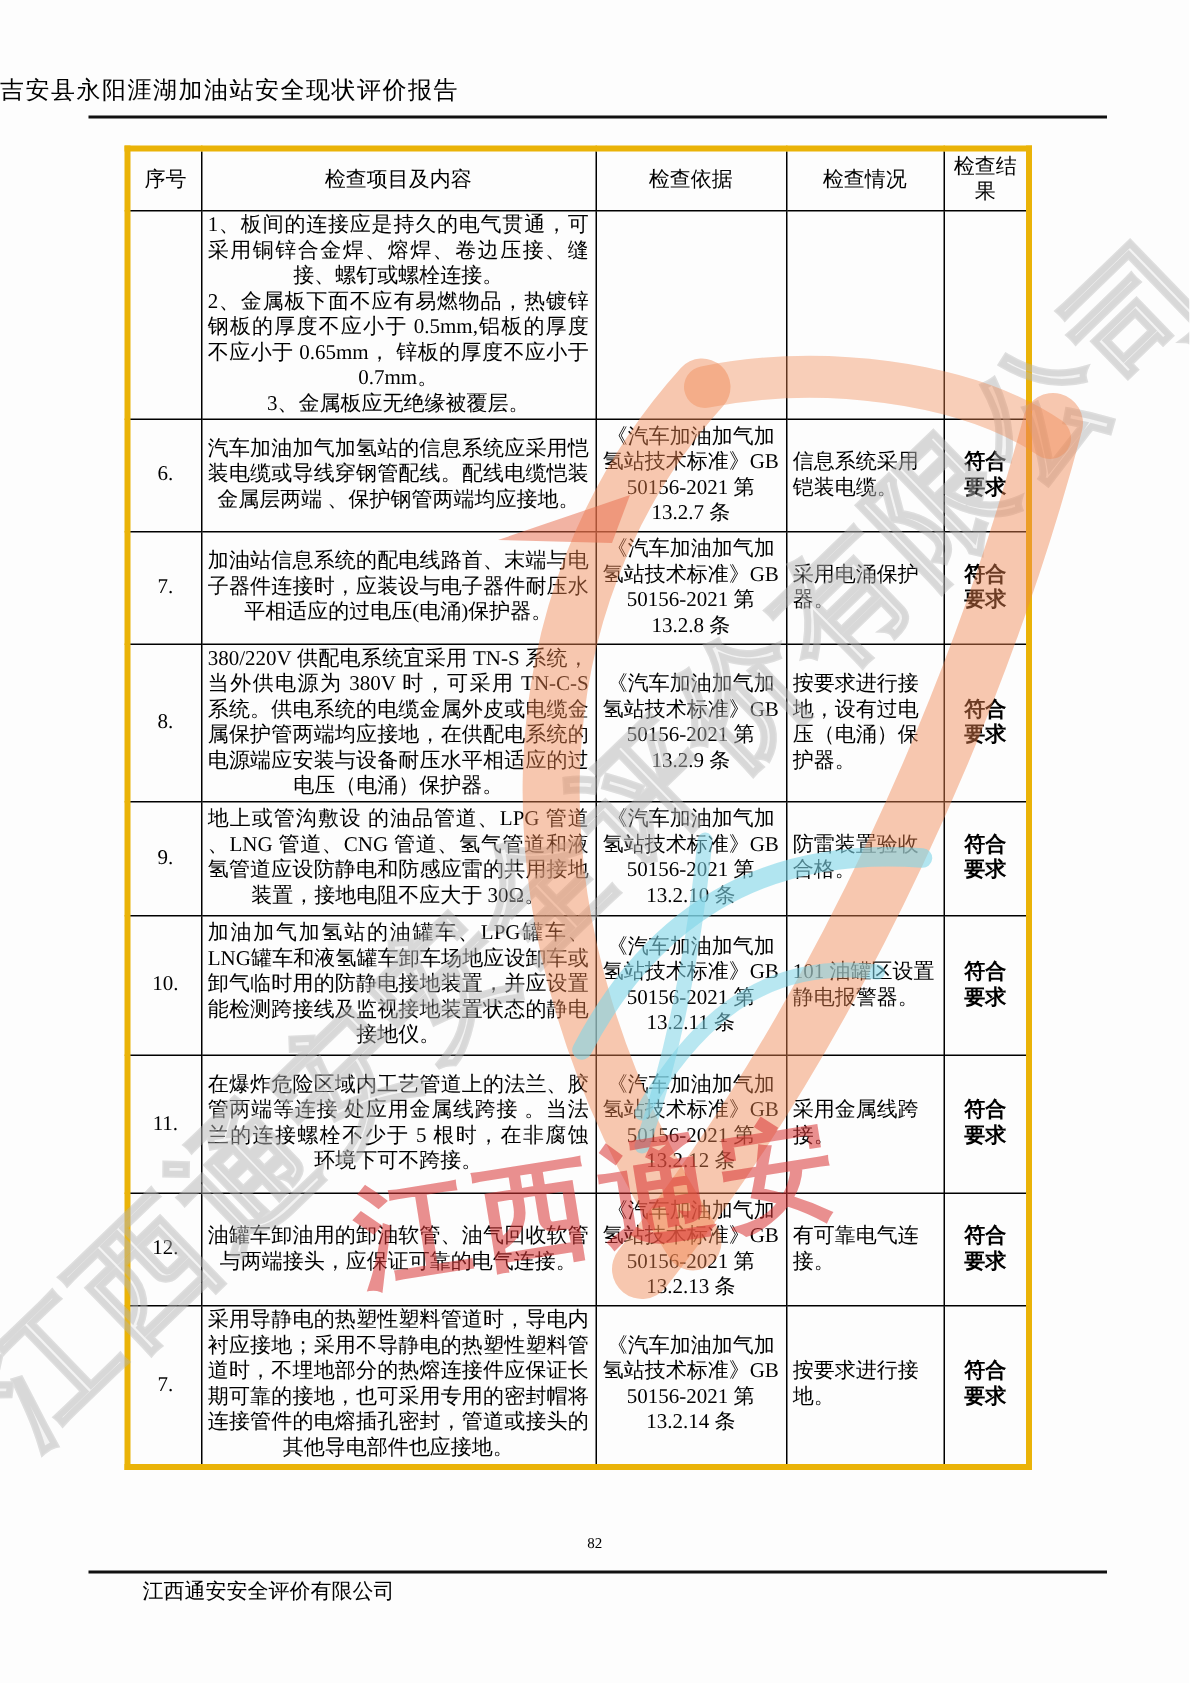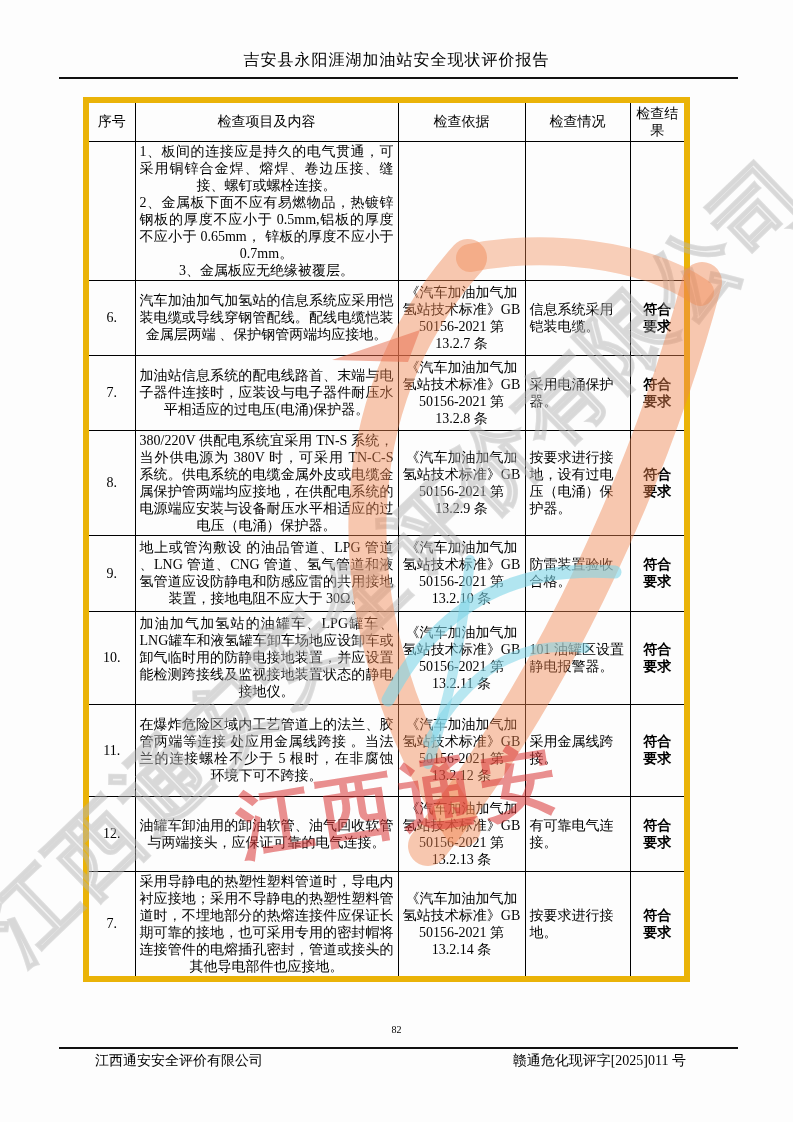--- a/index.html
+++ b/index.html
@@ -22,33 +22,33 @@
     position:absolute; left:236px; top:752px;
     transform:rotate(-9deg);
     font-size:76px; font-weight:bold; letter-spacing:6px; white-space:nowrap;
     color:rgba(216,52,52,0.55);
   }
   .wm-svg { position:absolute; left:0; top:0; }
 
   
   .doc-header {
     position:absolute; top:50px; left:0; width:100%;
-    text-align:center; font-size:16px; letter-spacing:1px; z-index:1;
+    font-size:16px; letter-spacing:1px; z-index:1;
   }
   .header-rule {
     position:absolute; top:77px; left:59px; width:679px;
     border-top:2.5px solid #111; z-index:1;
   }
 
   
   table.checks {
     position:absolute; top:97px; left:83px; width:601px; z-index:1;
     border-collapse:collapse; table-layout:fixed;
     font-size:14px; line-height:17px;
-    border:6px solid #eab308;
+    border:4px solid #eab308;
   }
   table.checks th, table.checks td {
     border:1px solid #000; vertical-align:middle; padding:1px 4px;
     overflow:hidden;
   }
   table.checks th { font-weight:normal; text-align:center; }
   td.cell-serial { text-align:center; padding:1px 2px; }
   td.cell-content { text-align:justify; text-align-last:center; white-space:pre-line; padding:1px 6px; }
   td.cell-basis { text-align:center; padding:1px 3px;margin-top:20px; }
   td.cell-situation { text-align:left; }
@@ -160,21 +160,20 @@
       <td class="cell-situation">按要求进行接地。</td>
       <td class="cell-result"><span class="force-wrap">符合要求</span></td>
     </tr>
   </tbody>
     </table>
 
   <div class="page-num">82</div>
   <div class="footer-rule"></div>
   <div class="footer-row">
     <span class="footer-left">江西通安安全评价有限公司</span>
-    <span class="footer-right">赣通危化现评字[2025]011 号</span>
   </div>
 
   <div class="wm-layer">
     <div class="wm-gray">江西通安安全评价有限公司</div>
     <svg class="wm-svg" width="793" height="1122" viewBox="0 0 793 1122">
       <path d="M468 258 C 340 400 330 620 462 828" stroke="#ef8650" stroke-width="38" fill="none" opacity="0.45" stroke-linecap="round"></path>
       <path d="M702 282 C 655 460 560 680 428 846" stroke="#ef8650" stroke-width="40" fill="none" opacity="0.45" stroke-linecap="round"></path>
       <path d="M470 258 C 545 243 642 253 700 292" stroke="#ef8650" stroke-width="28" fill="none" opacity="0.4" stroke-linecap="round"></path>
       <path d="M332 360 L 420 330 L 408 362 Z" fill="#e86a4a" opacity="0.5"></path>
       <path d="M388 700 C 440 600 520 565 615 572" stroke="#7fd6e8" stroke-width="13" fill="none" opacity="0.6" stroke-linecap="round"></path>

